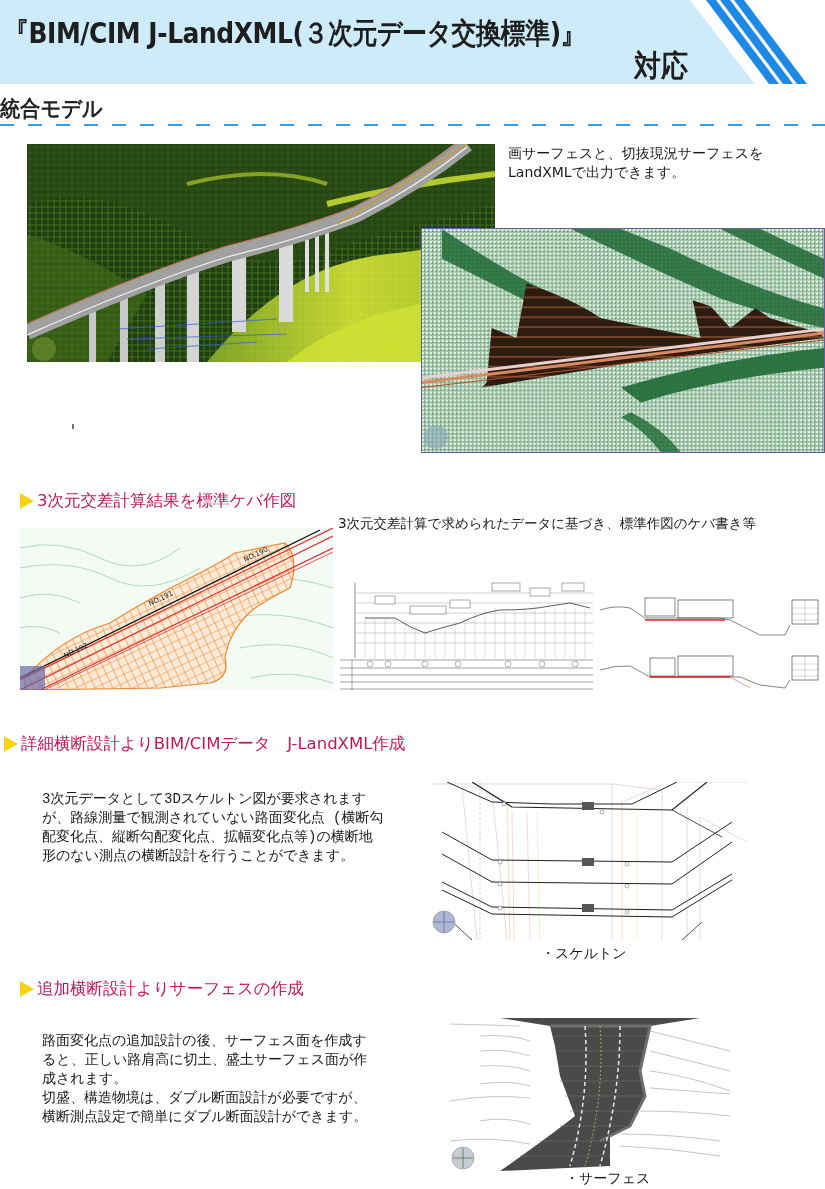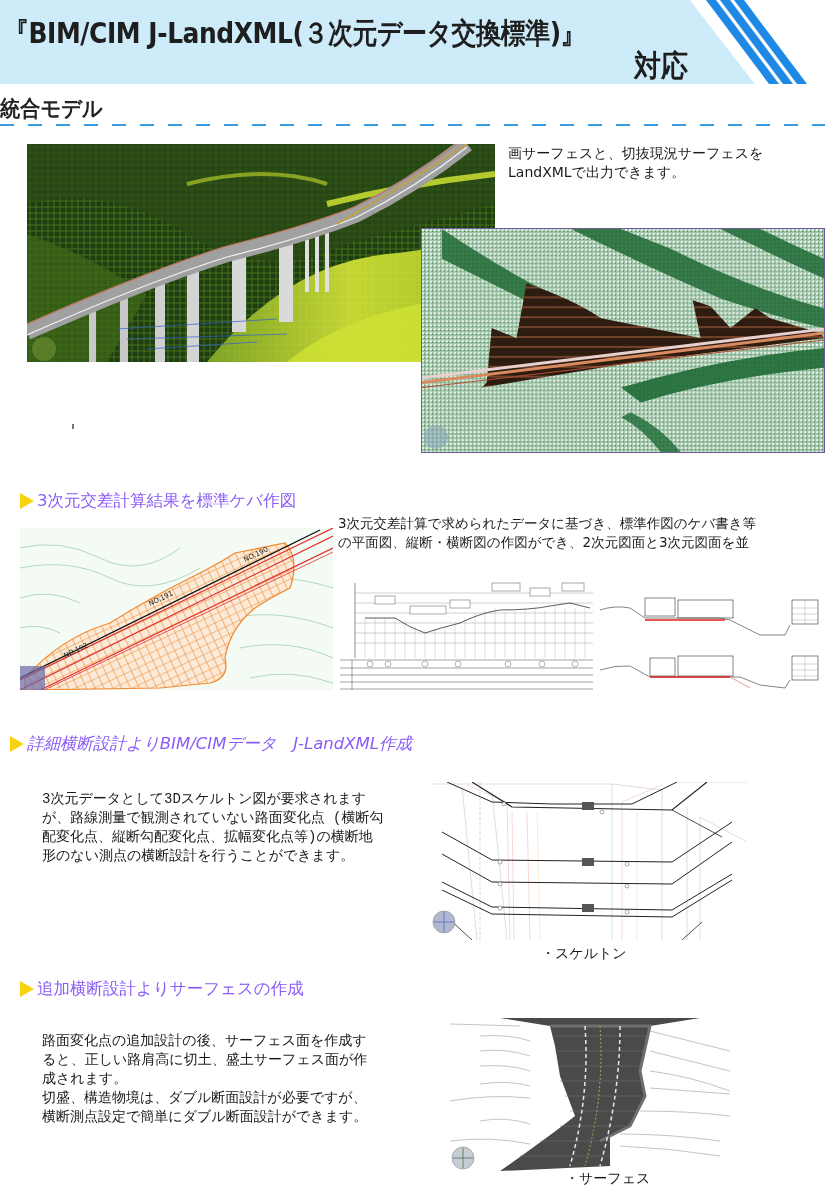--- a/index.html
+++ b/index.html
@@ -20,21 +20,21 @@
       background-image: repeating-linear-gradient(90deg, #3a9be0 0 14px, transparent 14px 28px); }
 
     
     .img { position: absolute; overflow: hidden; }
     .img svg { width: 100%; height: 100%; display: block; }
 
     .para { position: absolute; font-size: 13.5px; line-height: 19px; color: #1a1a1a; }
 
     .subhead { position: absolute; display: flex; align-items: center; white-space: nowrap; }
     .tri { width: 0; height: 0; border-top: 8px solid transparent; border-bottom: 8px solid transparent; border-left: 14px solid #f5d40f; margin-right: 3px; }
-    .subhead-text { font-size: 16.5px; color: #8b5cf6; }
+    .subhead-text { font-size: 16.5px; color: #be185d; }
 
     .caption { position: absolute; font-size: 14px; color: #1a1a1a; white-space: nowrap; }
     .stray { position: absolute; left: 72px; top: 424px; width: 2px; height: 5px; background: #777; }
   </style>
 </head>
 <body>
 
 <div class="banner">
   <svg class="banner-bg" viewBox="0 0 825 84">
     <polygon points="0,0 690,0 755,84 0,84" fill="#cdebf8"></polygon>
@@ -130,21 +130,20 @@
 
 <div class="stray"></div>
 
 <div class="subhead" style="left:20px; top:490px;">
   <div class="tri"></div>
   <div class="subhead-text">3次元交差計算結果を標準ケバ作図</div>
 </div>
 
 <div class="para" style="left:338px; top:514px; width:487px; font-size:13.5px; line-height:19px;">
   <div>3次元交差計算で求められたデータに基づき、標準作図のケバ書き等</div>
-  <div>の平面図、縦断・横断図の作図ができ、2次元図面と3次元図面を並</div>
 </div>
 
 <div class="img" style="left:20px; top:528px; width:313px; height:162px;">
   <svg viewBox="0 0 313 162" preserveAspectRatio="none">
     <defs>
       <pattern id="hatch" width="8" height="8" patternUnits="userSpaceOnUse" patternTransform="rotate(-25)">
         <rect width="8" height="8" fill="#fbead8"></rect>
         <path d="M0 0 L0 8 M0 0 L8 0" stroke="#f08a30" stroke-width="1.2"></path>
       </pattern>
     </defs>
@@ -222,21 +221,21 @@
     </g>
     <path d="M45 40 L125 40" stroke="#e02020" stroke-width="1.5"></path>
     <path d="M50 97 L130 97" stroke="#e02020" stroke-width="1.5"></path>
     <path d="M130 97 L150 108" stroke="#e08080" stroke-width="0.8"></path>
     <g stroke="#777" stroke-width="0.3">
         <path d="M192 28 L218 28 M192 34 L218 34 M192 40 L218 40 M205 20 L205 44 M192 84 L218 84 M192 90 L218 90 M192 96 L218 96 M205 76 L205 100"></path>
       </g>
   </svg>
 </div>
 
-<div class="subhead" style="left:10px; top:733px;font-style:italic;">
+<div class="subhead" style="left:4px; top:733px;">
   <div class="tri"></div>
   <div class="subhead-text">詳細横断設計よりBIM/CIMデータ　J-LandXML作成</div>
 </div>
 
 <div class="para" style="left:42px; top:790px; width:380px; font-size:14px; line-height:19px;font-family:Liberation Mono, monospace;">
   <div>3次元データとして3Dスケルトン図が要求されます</div>
   <div>が、路線測量で観測されていない路面変化点 (横断勾</div>
   <div>配変化点、縦断勾配変化点、拡幅変化点等)の横断地</div>
   <div>形のない測点の横断設計を行うことができます。</div>
 </div>

